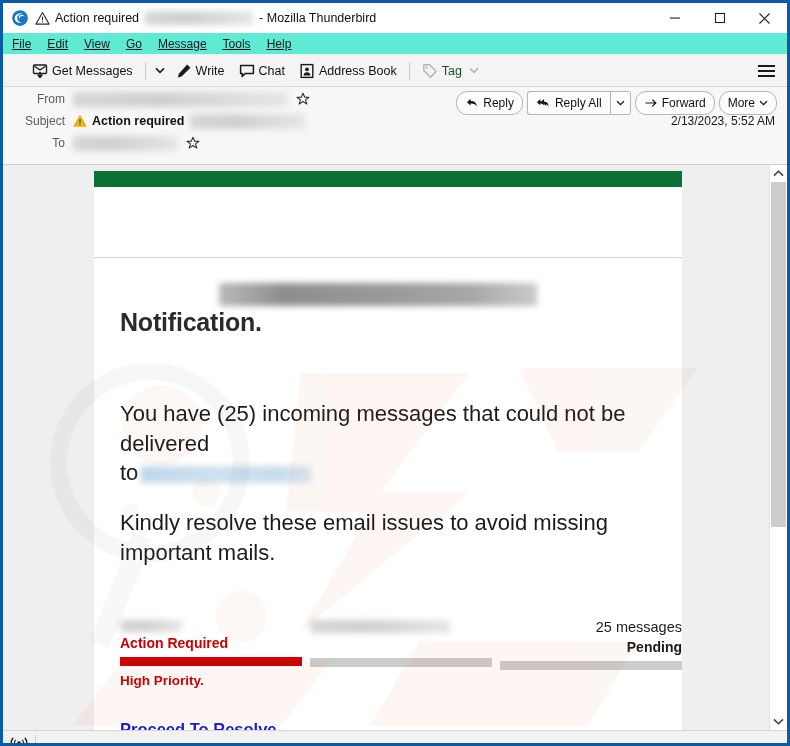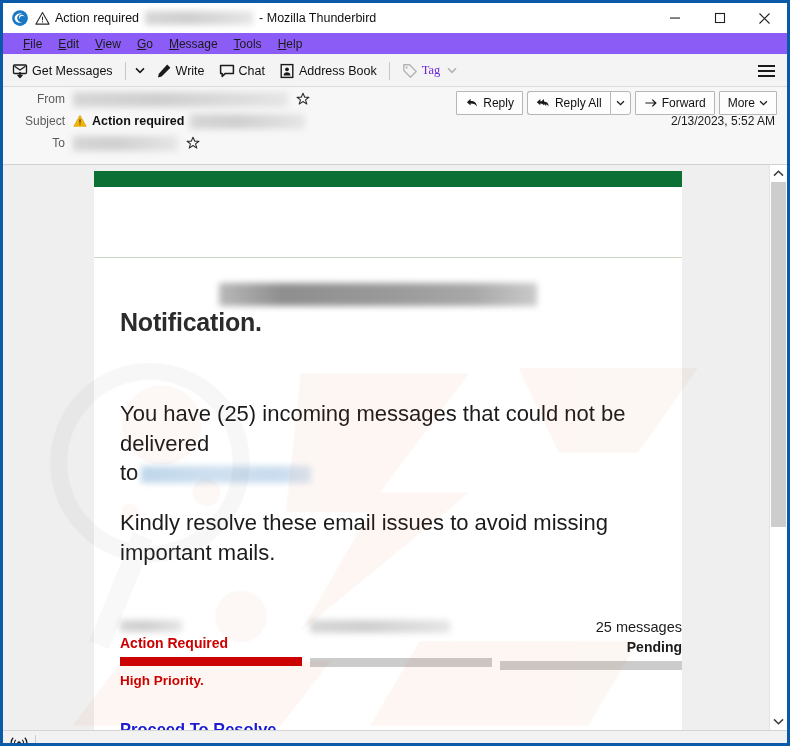--- a/index.html
+++ b/index.html
@@ -73,57 +73,58 @@
   }
   .win-btn {
     width: 45px; height: 30px;
     display: flex; align-items: center; justify-content: center;
     cursor: default;
   }
 
   
   .menubar {
     height: 22px;
-    background: #8b5cf6;
+    background: #5eead4;
     display: flex;
     align-items: center;
-    padding-left: 12px;
+    padding-left: 1px;
     border-bottom: 1px solid #f0f0f0;
+    text-decoration: underline;
   }
   .menu-item {
     font-size: 12px;
     color: #1a1a1a;
     padding: 2px 8px;
     cursor: default;
   }
   .menu-item u { text-decoration: underline; }
 
   
   .toolbar {
     height: 32px;
     background: #f4f4f4;
     display: flex;
     align-items: center;
-    padding: 0 2px;
+    padding: 0 22px;
     border-bottom: 1px solid #dcdcdc;
     position: relative;
   }
   .tbtn {
     display: flex;
     align-items: center;
     gap: 4px;
     height: 26px;
     padding: 0 7px;
     font-size: 12.5px;
     color: #111;
     border-radius: 3px;
     cursor: default;
     white-space: nowrap;
   }
-  .tbtn.disabled { color: #6d28d9; font-family: Liberation Serif, serif; }
+  .tbtn.disabled { color: #14532d; }
   .tb-sep {
     width: 1px; height: 18px;
     background: #c9c9c9;
     margin: 0 5px;
   }
   .tb-caret {
     display: flex; align-items: center; justify-content: center;
     width: 18px; height: 26px;
     border-radius: 3px; cursor: default;
   }
@@ -189,21 +190,21 @@
     gap: 4px;
   }
   .rbtn {
     display: flex; align-items: center; gap: 4px;
     height: 24px;
     padding: 0 8px;
     font-size: 12px;
     color: #111;
     background: #fdfdfd;
     border: 1px solid #b6b6b6;
-    border-radius: 1px;
+    border-radius: 11px;
     cursor: default;
     white-space: nowrap;
   }
   .rbtn-group { display: flex; }
   .rbtn-group .rbtn:first-child { border-radius: 3px 0 0 3px; border-right: none; }
   .rbtn-group .rbtn:last-child { border-radius: 0 3px 3px 0; padding: 0 5px; }
 
   
   .reading-pane {
     position: relative;

